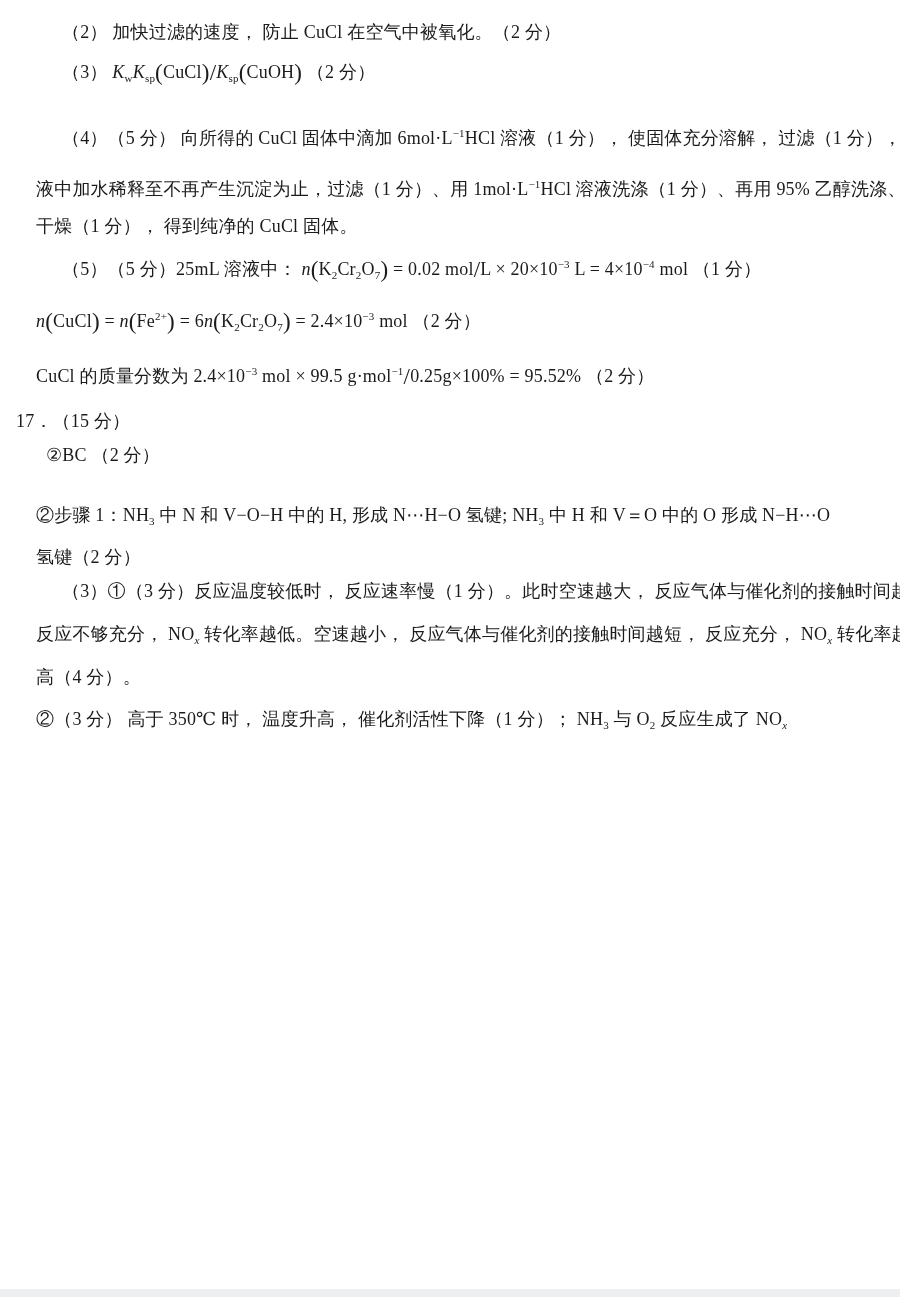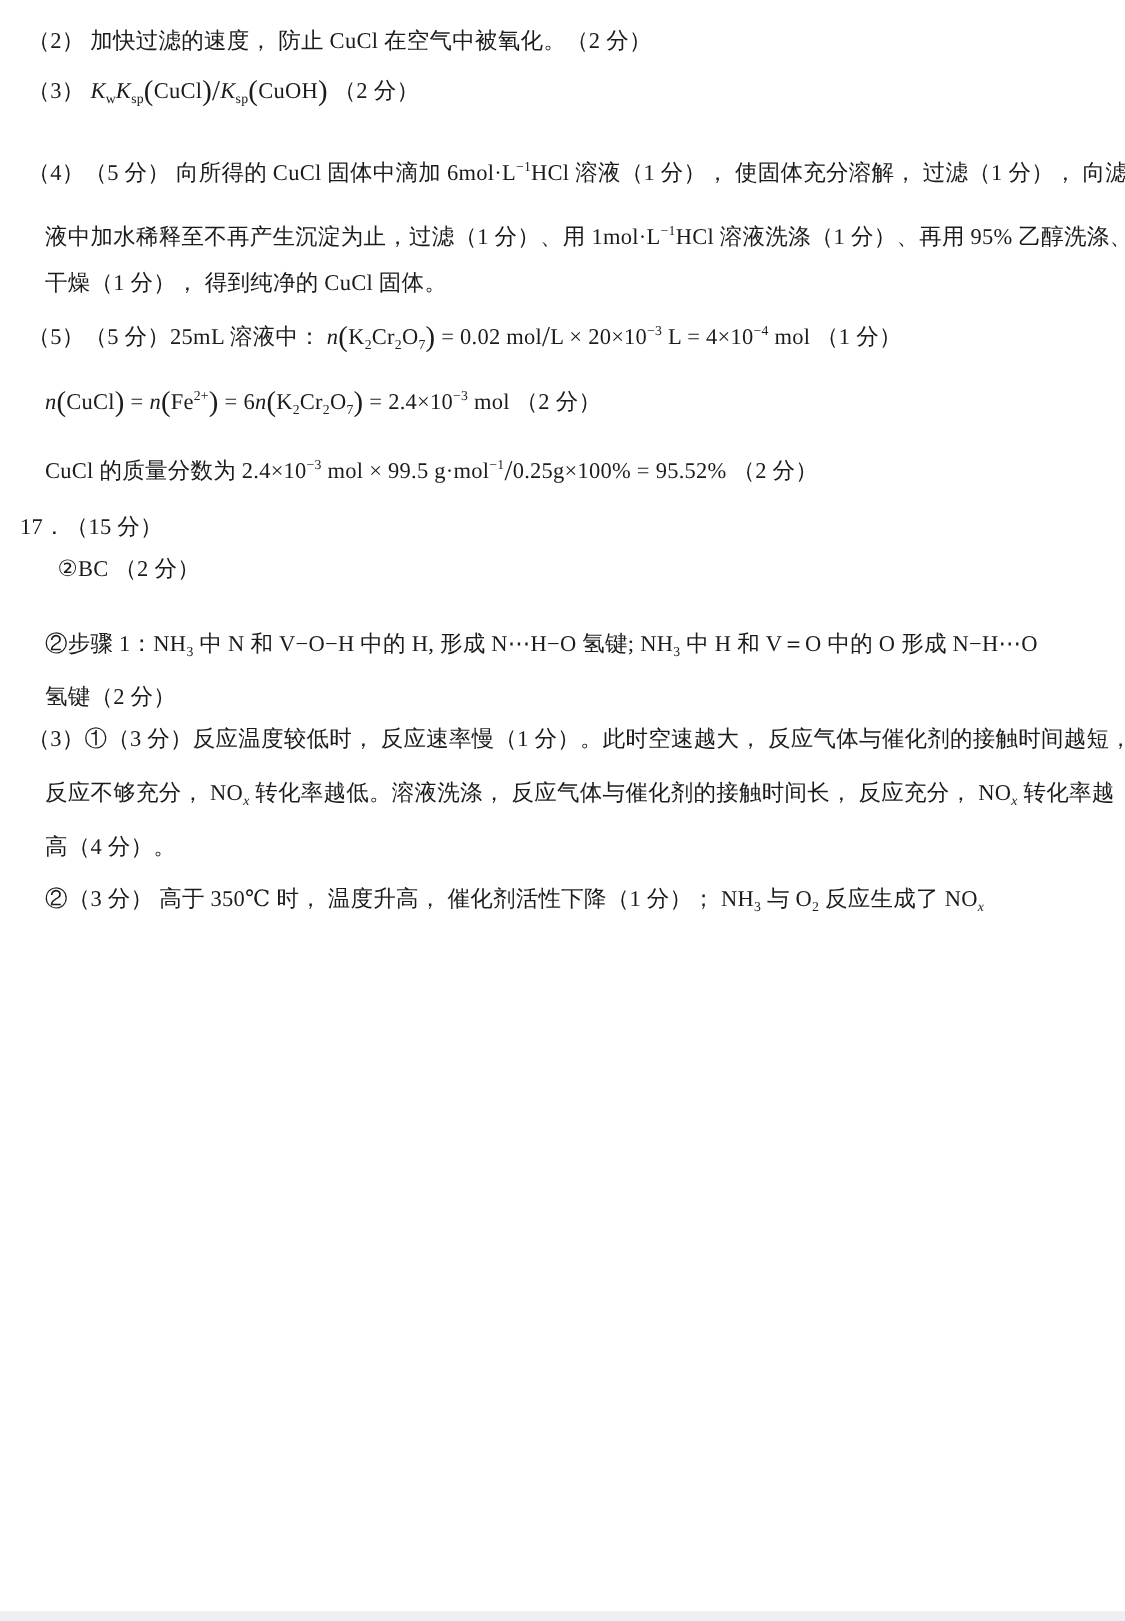--- a/index.html
+++ b/index.html
@@ -18,21 +18,21 @@
   }
   .line {
     position: relative;
     height: 30px;
     line-height: 30px;
     font-size: 18px;
     white-space: nowrap;
     padding-left: 36px;
     letter-spacing: 0.2px;
   }
-  .ind1 { padding-left: 22px; }
+  .ind1 { padding-left: 62px; }
   
   .l1  { margin-top: 17px; }
   .l2  { margin-top: 10px; }
   .l3  { margin-top: 36px; }
   .l4  { margin-top: 21px; }
   .l5  { margin-top: 7px;  }
   .l6  { margin-top: 13px; }
   .l7  { margin-top: 22px; }
   .l8  { margin-top: 25px; }
   .l9  { margin-top: 15px; padding-left: 16px; }
@@ -92,17 +92,17 @@
   <div class="line l4"><span class="seg-t">液中加水稀释至不再产生沉淀为止，过滤（1 分）、用 1mol·L</span><sup class="seg-sup">−1</sup><span class="seg-t">HCl 溶液洗涤（1 分）、再用 95% 乙醇洗涤、</span></div>
   <div class="line l5"><span class="seg-t">干燥（1 分）， 得到纯净的 CuCl 固体。</span></div>
   <div class="line l6  ind1"><span class="seg-t">（5）（5 分）25mL 溶液中：  </span><span class="seg-i">n</span><span class="seg-big">(</span><span class="seg-t">K</span><sub class="seg-sub">2</sub><span class="seg-t">Cr</span><sub class="seg-sub">2</sub><span class="seg-t">O</span><sub class="seg-sub">7</sub><span class="seg-big">)</span><span class="seg-t"> = 0.02 mol</span><span class="seg-big">/</span><span class="seg-t">L × 20×10</span><sup class="seg-sup">−3</sup><span class="seg-t"> L = 4×10</span><sup class="seg-sup">−4</sup><span class="seg-t"> mol （1 分）</span></div>
   <div class="line l7"><span class="seg-i">n</span><span class="seg-big">(</span><span class="seg-t">CuCl</span><span class="seg-big">)</span><span class="seg-t"> = </span><span class="seg-i">n</span><span class="seg-big">(</span><span class="seg-t">Fe</span><sup class="seg-sup">2+</sup><span class="seg-big">)</span><span class="seg-t"> = 6</span><span class="seg-i">n</span><span class="seg-big">(</span><span class="seg-t">K</span><sub class="seg-sub">2</sub><span class="seg-t">Cr</span><sub class="seg-sub">2</sub><span class="seg-t">O</span><sub class="seg-sub">7</sub><span class="seg-big">)</span><span class="seg-t"> = 2.4×10</span><sup class="seg-sup">−3</sup><span class="seg-t"> mol （2 分）</span></div>
   <div class="line l8"><span class="seg-t">CuCl 的质量分数为 2.4×10</span><sup class="seg-sup">−3</sup><span class="seg-t"> mol × 99.5 g·mol</span><sup class="seg-sup">−1</sup><span class="seg-big">/</span><span class="seg-t">0.25g×100% = 95.52% （2 分）</span></div>
   <div class="line l9"><span class="seg-t">17．（15 分）</span></div>
   <div class="line l11"><span class="seg-t">②BC （2 分）</span></div>
   <div class="line l13"><span class="seg-t">②步骤 1：NH</span><sub class="seg-sub">3</sub><span class="seg-t"> 中 N 和 V−O−H 中的 H, 形成 N⋯H−O 氢键; NH</span><sub class="seg-sub">3</sub><span class="seg-t"> 中 H 和 V＝O 中的 O 形成 N−H⋯O</span></div>
   <div class="line l14"><span class="seg-t">氢键（2 分）</span></div>
   <div class="line l15 ind1"><span class="seg-t">（3）①（3 分）反应温度较低时， 反应速率慢（1 分）。此时空速越大， 反应气体与催化剂的接触时间越短，</span></div>
-  <div class="line l16"><span class="seg-t">反应不够充分， NO</span><sub class="seg-sub seg-i">x</sub><span class="seg-t"> 转化率越低。溶液洗涤， 反应气体与催化剂的接触时间长， 反应充分， NO</span><sub class="seg-sub seg-i">x</sub><span class="seg-t"> 转化率越</span></div>
+  <div class="line l16"><span class="seg-t">反应不够充分， NO</span><sub class="seg-sub seg-i">x</sub><span class="seg-t"> 转化率越低。空速越小， 反应气体与催化剂的接触时间越短， 反应充分， NO</span><sub class="seg-sub seg-i">x</sub><span class="seg-t"> 转化率越</span></div>
   <div class="line l17"><span class="seg-t">高（4 分）。</span></div>
   <div class="line l18"><span class="seg-t">②（3 分） 高于 350℃ 时， 温度升高， 催化剂活性下降（1 分）；  NH</span><sub class="seg-sub">3</sub><span class="seg-t"> 与 O</span><sub class="seg-sub">2</sub><span class="seg-t"> 反应生成了 NO</span><sub class="seg-sub seg-i">x</sub></div>
   <div class="bottom-strip"></div>
 </div>
 
 </body></html>

